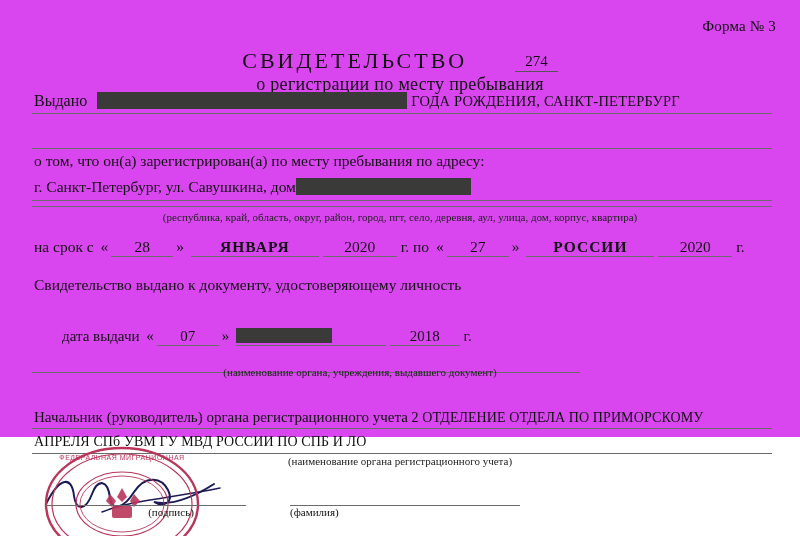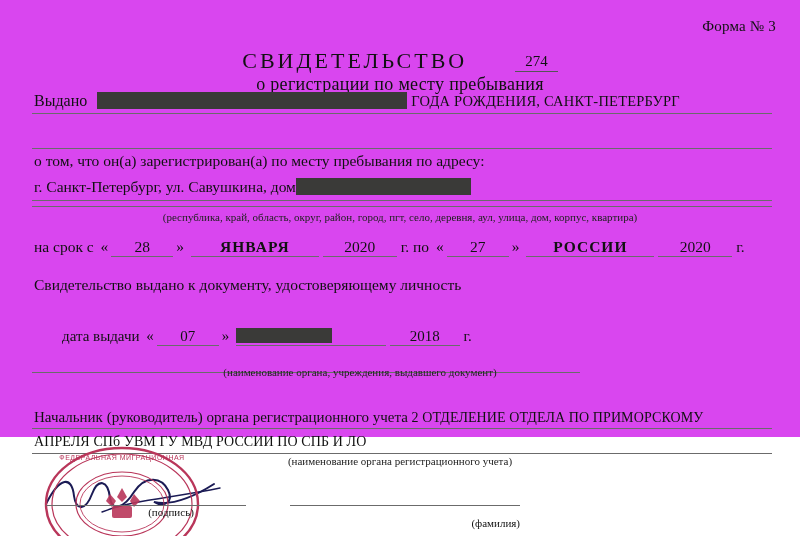--- a/index.html
+++ b/index.html
@@ -170,23 +170,22 @@
     width: 200px;
     text-align: center;
     font-size: 11px;
     margin-left: 25px;
   }
   .cap-fam {
     position: absolute;
     top: 506px;
     left: 290px;
     width: 230px;
-    text-align: right;
+    text-align: left;
     font-size: 11px;
-    margin-top: 11px;
   }
   .signer-name {
     position: absolute;
     top: 485px;
     left: 290px;
     width: 230px;
     text-align: center;
     font-size: 15px;
     letter-spacing: 1px;
   }

